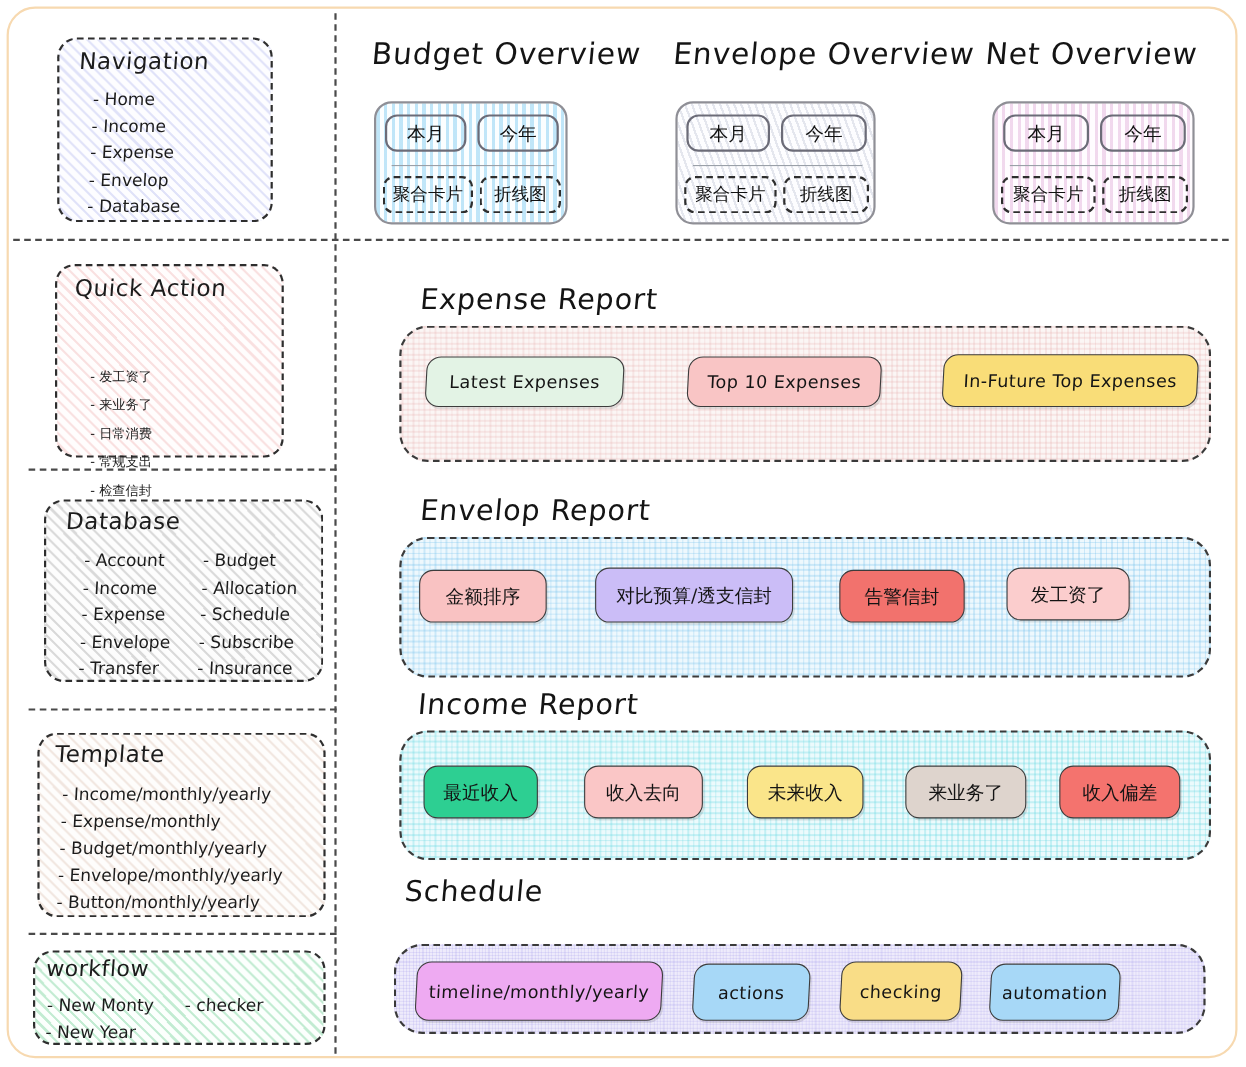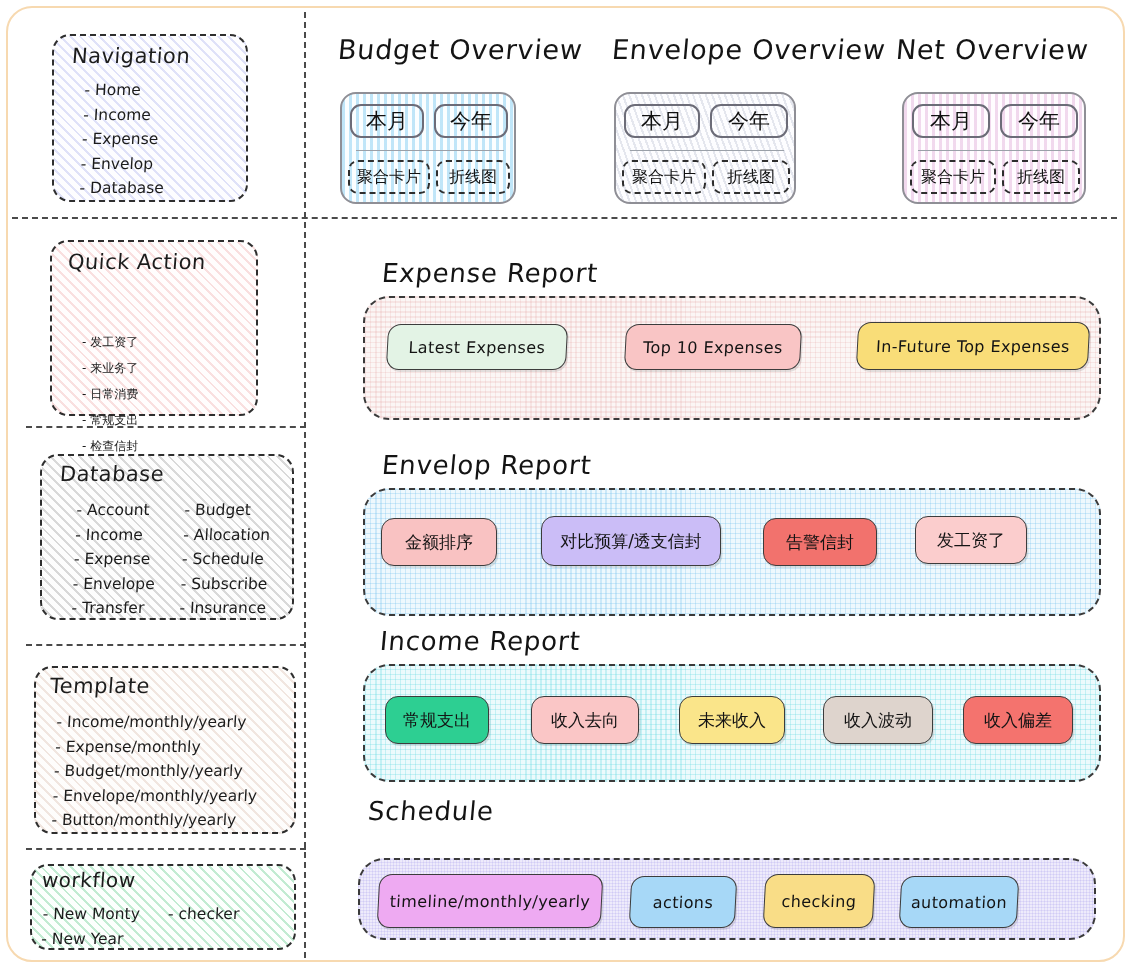--- a/index.html
+++ b/index.html
@@ -111,21 +111,21 @@
     transform:skewX(-5deg);white-space:nowrap;
   }
   .ov-card{
     position:absolute;box-sizing:border-box;
     border:2px solid #8f8f96;border-radius:16px;
   }
   .ov-btn{
     position:absolute;box-sizing:border-box;
     border:2px solid #6c6c78;border-radius:11px;
     display:flex;align-items:center;justify-content:center;
-    font-size:21px;color:#111;
+    font-size:17px;color:#111;
   }
   .ov-btn.dash{border:2px dashed #2e2e2e;border-radius:10px;}
   .ov-rule{
     position:absolute;border-top:1.6px solid #9aa0a8;
   }
 
   
   .rep-title{
     position:absolute;font-size:26px;color:#141414;letter-spacing:.8px;
     transform:skewX(-5deg);white-space:nowrap;
@@ -254,24 +254,24 @@
   <div class="rep-title" style="left:374px;top:442px;">Envelop Report</div>
   <div class="rep-box fill-blue-cross" style="left:355px;top:480px;width:738px;height:128px;">
     <div class="pill cn" style="left: 16px; top: 28px; width: 116px; height: 48px; background: rgb(249, 194, 194);">金额排序</div>
     <div class="pill cn" style="left: 176px; top: 26px; width: 180px; height: 50px; background: rgb(203, 189, 247);">对比预算/透支信封</div>
     <div class="pill cn" style="left: 398px; top: 28px; width: 114px; height: 48px; background: rgb(242, 114, 109);">告警信封</div>
     <div class="pill cn" style="left: 550px; top: 26px; width: 112px; height: 48px; background: rgb(251, 205, 205);">发工资了</div>
   </div>
 
   <div class="rep-title" style="left:372px;top:618px;">Income Report</div>
   <div class="rep-box fill-cyan-cross" style="left:355px;top:656px;width:738px;height:118px;">
-    <div class="pill cn" style="left: 20px; top: 30px; width: 104px; height: 48px; background: rgb(45, 207, 146);">常规支出</div>
+    <div class="pill cn" style="left: 20px; top: 30px; width: 104px; height: 48px; background: rgb(45, 207, 146);">最近收入</div>
     <div class="pill cn" style="left: 314px; top: 30px; width: 106px; height: 48px; background: rgb(250, 229, 138);">未来收入</div>
     <div class="pill cn" style="left: 166px; top: 30px; width: 108px; height: 48px; background: rgb(250, 198, 198);">收入去向</div>
-    <div class="pill cn" style="left: 458px; top: 30px; width: 110px; height: 48px; background: rgb(222, 212, 205);">收入波动</div>
+    <div class="pill cn" style="left: 458px; top: 30px; width: 110px; height: 48px; background: rgb(222, 212, 205);">来业务了</div>
     <div class="pill cn" style="left: 598px; top: 30px; width: 110px; height: 48px; background: rgb(244, 115, 110);">收入偏差</div>
   </div>
 
   <div class="rep-title" style="left:360px;top:788px;">Schedule</div>
   <div class="rep-box fill-purple-speck" style="left:350px;top:850px;width:738px;height:82px;">
     <div class="pill en" style="left: 18px; top: 14px; width: 224px; height: 54px; background: rgb(238, 170, 242);">timeline/monthly/yearly</div>
     <div class="pill en" style="left: 270px; top: 16px; width: 106px; height: 52px; background: rgb(167, 216, 247);">actions</div>
     <div class="pill en" style="left: 404px; top: 14px; width: 110px; height: 54px; background: rgb(249, 221, 135);">checking</div>
     <div class="pill en" style="left: 540px; top: 16px; width: 118px; height: 52px; background: rgb(167, 216, 247);">automation</div>
   </div>

